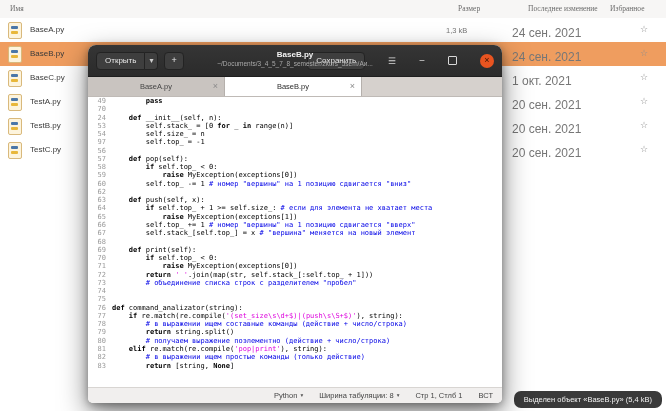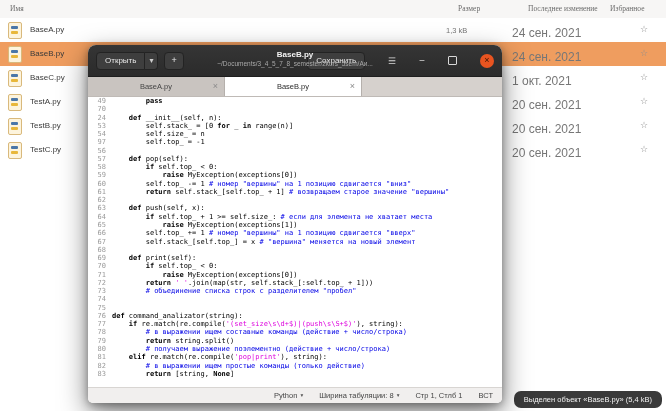--- a/index.html
+++ b/index.html
@@ -187,21 +187,20 @@
           <div class="cl"><span class="ln">70</span><span class="ct"></span></div>
           <div class="cl"><span class="ln">24</span><span class="ct">    <span class="kw">def</span> __init__(self, n):</span></div>
           <div class="cl"><span class="ln">53</span><span class="ct">        self.stack_ = [0 <span class="kw">for</span> _ <span class="kw">in</span> range(n)]</span></div>
           <div class="cl"><span class="ln">54</span><span class="ct">        self.size_ = n</span></div>
           <div class="cl"><span class="ln">97</span><span class="ct">        self.top_ = -1</span></div>
           <div class="cl"><span class="ln">56</span><span class="ct"></span></div>
           <div class="cl"><span class="ln">57</span><span class="ct">    <span class="kw">def</span> pop(self):</span></div>
           <div class="cl"><span class="ln">58</span><span class="ct">        <span class="kw">if</span> self.top_ &lt; 0:</span></div>
           <div class="cl"><span class="ln">59</span><span class="ct">            <span class="kw">raise</span> MyException(exceptions[0])</span></div>
           <div class="cl"><span class="ln">60</span><span class="ct">        self.top_ -= 1 <span class="com"># номер "вершины" на 1 позицию сдвигается "вниз"</span></span></div>
-          <div class="cl"><span class="ln">61</span><span class="ct">        <span class="kw">return</span> self.stack_[self.top_ + 1] <span class="com"># возвращаем старое значение "вершины"</span></span></div>
           <div class="cl"><span class="ln">62</span><span class="ct"></span></div>
           <div class="cl"><span class="ln">63</span><span class="ct">    <span class="kw">def</span> push(self, x):</span></div>
           <div class="cl"><span class="ln">64</span><span class="ct">        <span class="kw">if</span> self.top_ + 1 &gt;= self.size_: <span class="com"># если для элемента не хватает места</span></span></div>
           <div class="cl"><span class="ln">65</span><span class="ct">            <span class="kw">raise</span> MyException(exceptions[1])</span></div>
           <div class="cl"><span class="ln">66</span><span class="ct">        self.top_ += 1 <span class="com"># номер "вершины" на 1 позицию сдвигается "вверх"</span></span></div>
           <div class="cl"><span class="ln">67</span><span class="ct">        self.stack_[self.top_] = x <span class="com"># "вершина" меняется на новый элемент</span></span></div>
           <div class="cl"><span class="ln">68</span><span class="ct"></span></div>
           <div class="cl"><span class="ln">69</span><span class="ct">    <span class="kw">def</span> print(self):</span></div>
           <div class="cl"><span class="ln">70</span><span class="ct">        <span class="kw">if</span> self.top_ &lt; 0:</span></div>
           <div class="cl"><span class="ln">71</span><span class="ct">            <span class="kw">raise</span> MyException(exceptions[0])</span></div>

